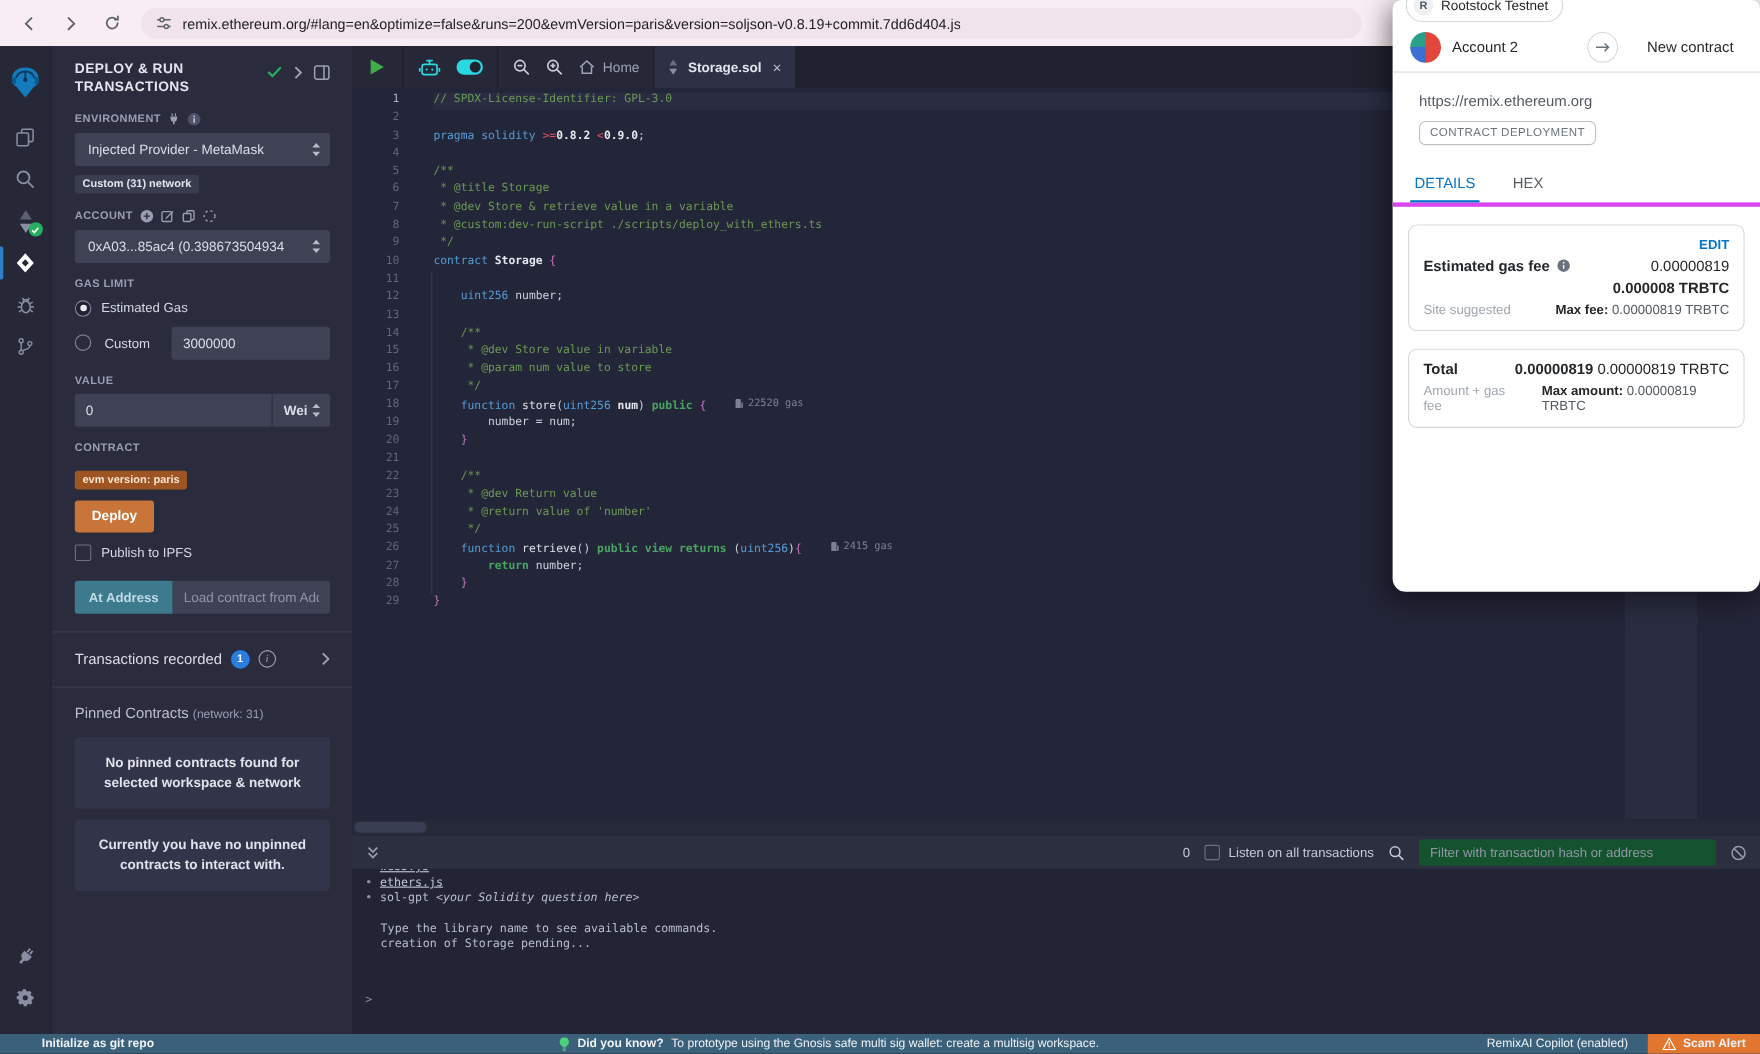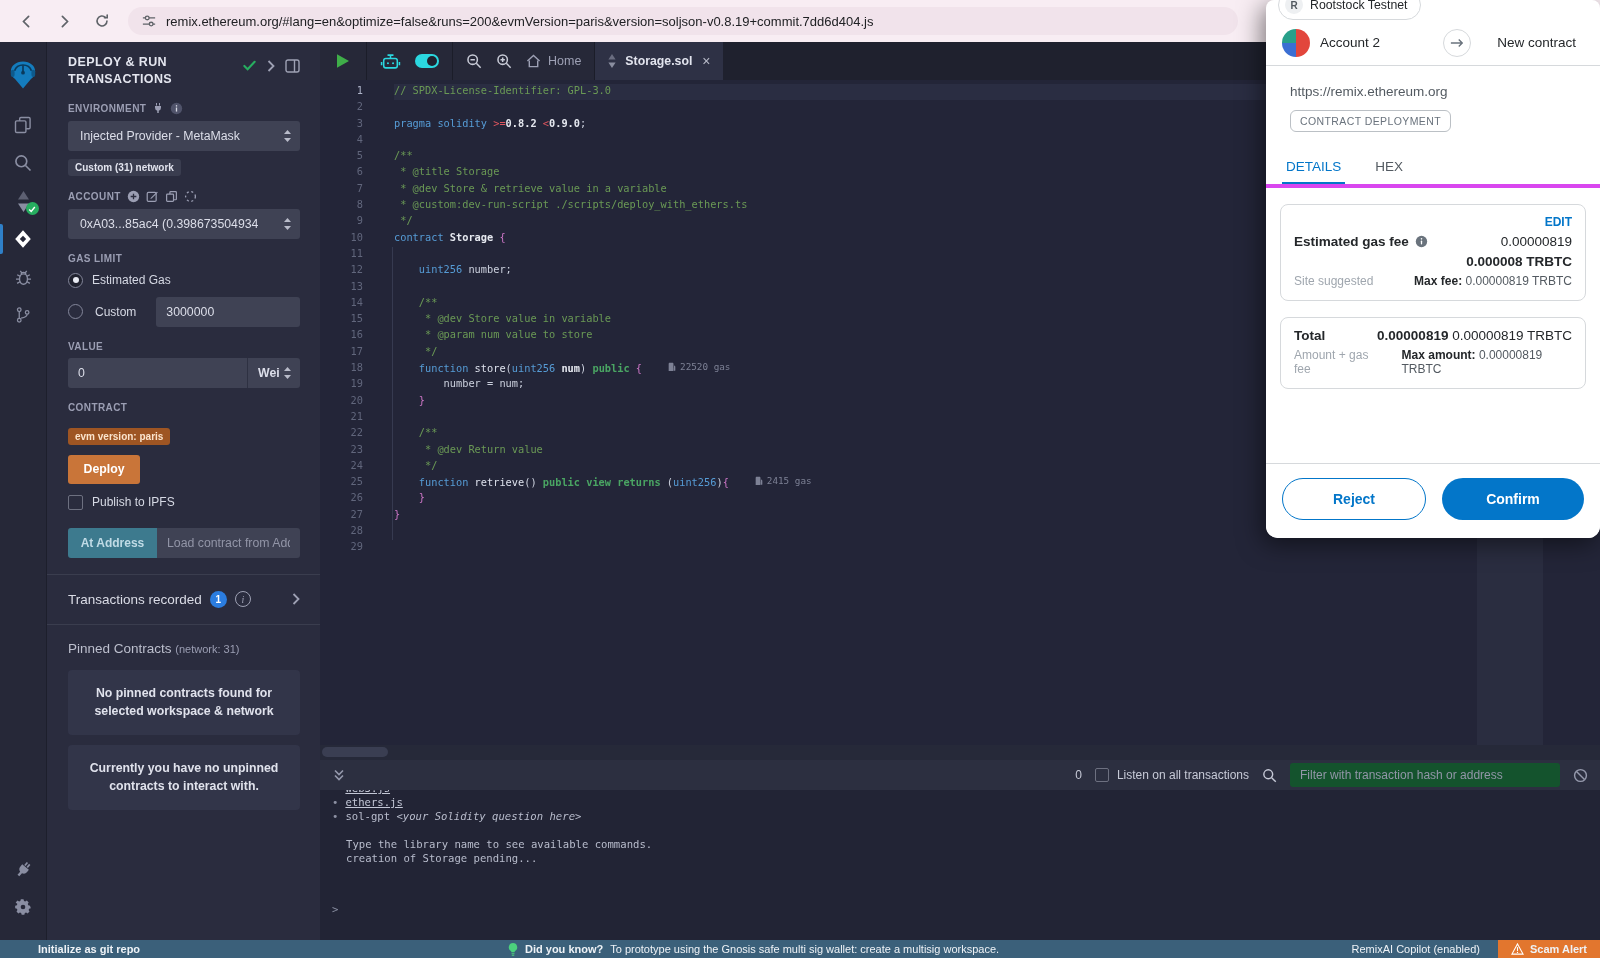--- a/index.html
+++ b/index.html
@@ -463,24 +463,26 @@
           <div class="cl"><span class="c">     * @param num value to store</span></div>
           <div class="cl"><span class="c">     */</span></div>
           <div class="cl"><span class="k">    function</span><span class="f"> store</span><span class="p">(</span><span class="k">uint256</span><span class="w"> num</span><span class="p">) </span><span class="g">public</span><span class="b"> {</span><span class="gas"><svg width="8" height="10" viewBox="0 0 12 14" fill="#7d8195">
                 <path d="M1 2.2C1 1.3 1.7.6 2.6.6h4C7.5.6 8.2 1.3 8.2 2.2V13H1zM2.3 2.3h4.6v3H2.3zM9 4.4l2 2v5.3a1.1 1.1 0 0 1-2.2 0V8.3H9z"></path>
               </svg><span>22520 gas</span></span></div>
           <div class="cl"><span class="p">        number = num;</span></div>
           <div class="cl"><span class="b">    }</span></div>
           <div class="cl"></div>
           <div class="cl"><span class="c">    /**</span></div>
           <div class="cl"><span class="c">     * @dev Return value</span></div>
+          <div class="cl"><span class="c">     * @return value of 'number'</span></div>
           <div class="cl"><span class="c">     */</span></div>
           <div class="cl"><span class="k">    function</span><span class="f"> retrieve</span><span class="p">() </span><span class="g">public view returns</span><span class="p"> (</span><span class="k">uint256</span><span class="p">)</span><span class="b">{</span><span class="gas"><svg width="8" height="10" viewBox="0 0 12 14" fill="#7d8195">
                 <path d="M1 2.2C1 1.3 1.7.6 2.6.6h4C7.5.6 8.2 1.3 8.2 2.2V13H1zM2.3 2.3h4.6v3H2.3zM9 4.4l2 2v5.3a1.1 1.1 0 0 1-2.2 0V8.3H9z"></path>
               </svg><span>2415 gas</span></span></div>
+          <div class="cl"><span class="g">        return</span><span class="p"> number;</span></div>
           <div class="cl"><span class="b">    }</span></div>
           <div class="cl"><span class="b">}</span></div>
           <div class="guide" style="top: 167px; height: 293.4px;"></div>
         </div>
     </div>
 
     <div class="hscroll">
         <div class="thumb"></div>
       </div>
 
@@ -601,17 +603,13 @@
     <div class="mrow" style="margin-top:0">
       <span class="mbold">Total</span>
       <span class="mval"><b>0.00000819</b> <span>0.00000819 TRBTC</span></span>
     </div>
     <div class="mrow">
       <span class="msub">Amount + gas fee</span>
       <span class="mmax"><b>Max amount:</b> <span>0.00000819 TRBTC</span></span>
     </div>
   </div>
 
-  <div class="mm-footer">
-    <button class="mm-btn mm-reject">Reject</button>
-    <button class="mm-btn mm-confirm">Confirm</button>
-  </div>
 </div>
 
 </body></html>

